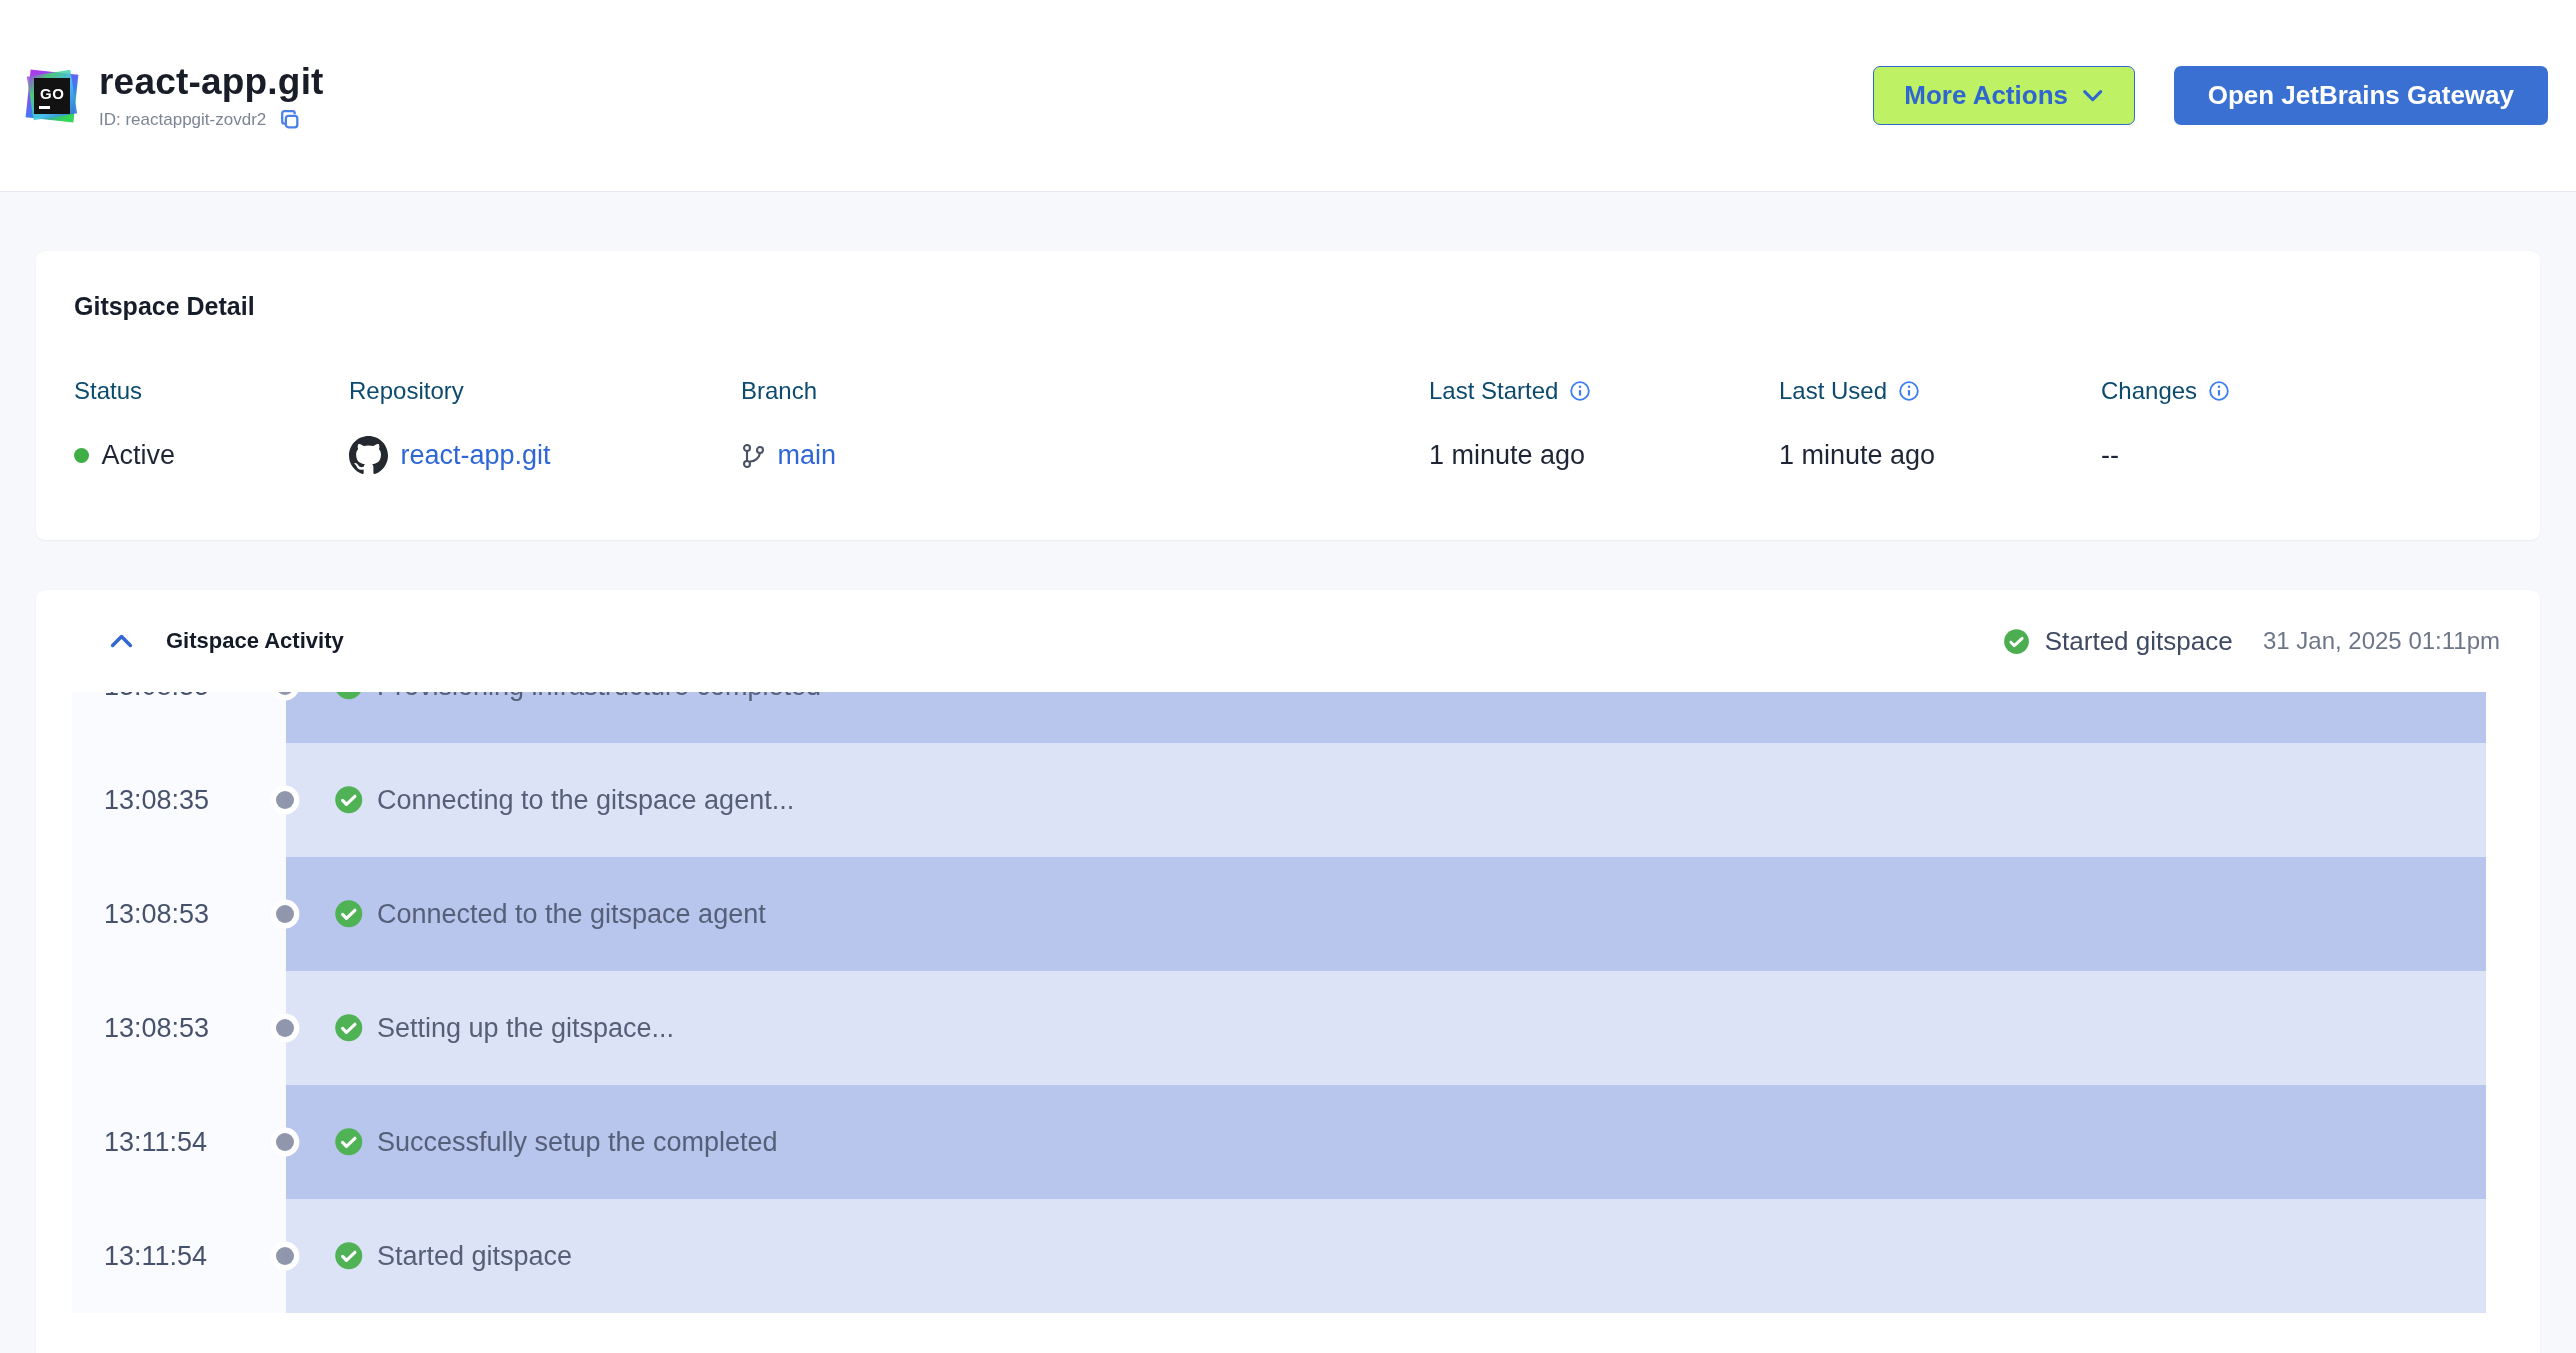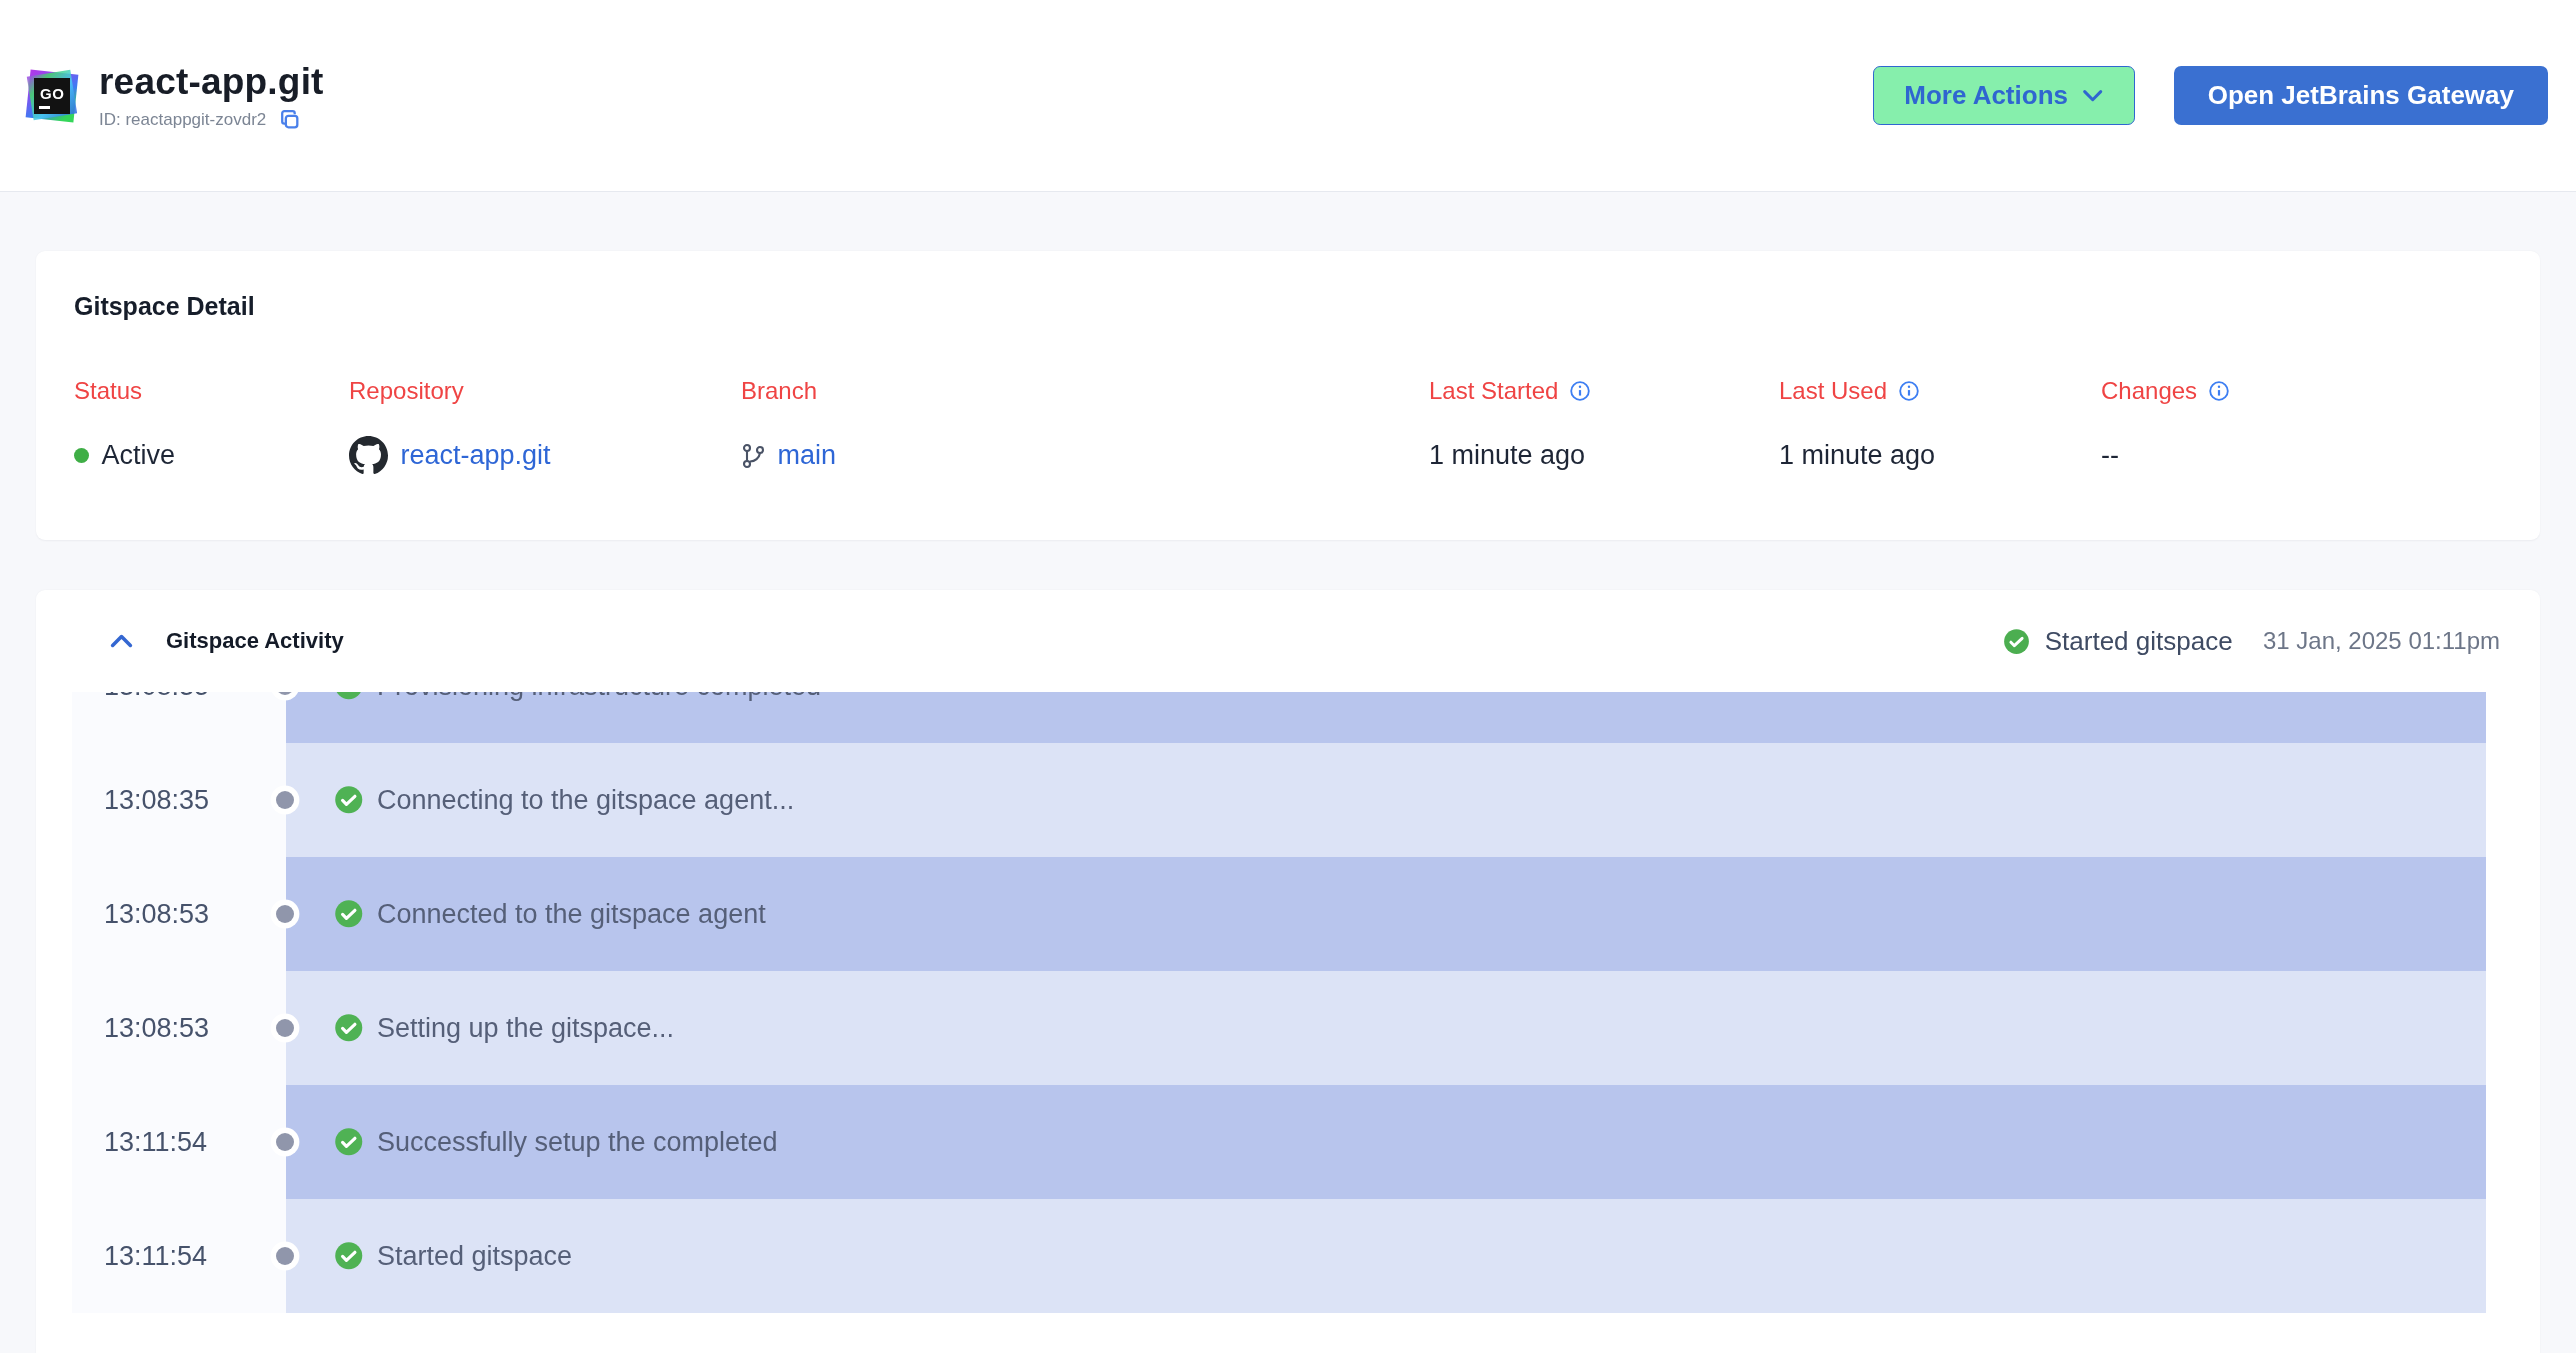--- a/index.html
+++ b/index.html
@@ -42,36 +42,36 @@
   .title-block { display:flex; flex-direction:column; }
   .page-title { font-size:37px; font-weight:700; color:#181d27; line-height:45px; letter-spacing:0.2px; }
   .id-row { display:flex; align-items:center; gap:10.7px; margin-top:3.6px; }
   .id-text { font-size:17px; color:#7c8594; }
   .copy-icon { width:25px; height:25px; cursor:pointer; }
 
   .header-actions { margin-left:auto; display:flex; align-items:center; gap:39px; }
   .btn { height:59px; border-radius:7.1px; display:flex; align-items:center;
          font-size:26px; font-weight:700; cursor:pointer; }
   .btn-outline {
-    border:1.8px solid #2f66d0; color:#2f66d0; background:#86efac;
+    border:1.8px solid #2f66d0; color:#2f66d0; background:#bef264;
     padding:0 30px; gap:14.3px;
   }
   .btn-primary {
     background:#3a70d1; color:#ffffff; padding:0 34px; border:none;
   }
 
   
   .content { padding:59px 36px 0; }
   .card { background:#ffffff; border-radius:9px; box-shadow:0 0.9px 1.8px rgba(16,24,40,.05); }
 
   
   .detail-card { height:289px; position:relative; margin-bottom:50px; }
   .detail-title { position:absolute; left:38px; top:41px; font-size:25px; font-weight:700; color:#161d2a; }
   .field { position:absolute; top:125px; }
-  .f-label { font-size:24px; color:#ef4444; line-height:30px; display:flex; align-items:center; gap:10.7px; }
+  .f-label { font-size:24px; color:#0c4a6e; line-height:30px; display:flex; align-items:center; gap:10.7px; }
   .f-value { margin-top:30px; height:39px; display:flex; align-items:center; gap:12.5px;
              font-size:27px; color:#1e2636; }
   .f-value .link { color:#2e66d6; cursor:pointer; text-decoration:none; }
   .status-dot { width:15px; height:15px; border-radius:50%; background:#3fae46; }
   .machine-group { margin-left:37px; display:flex; align-items:center; gap:10.7px; }
   .muted-val { color:#4b5466; }
   .gh-badge { width:39px; height:39px; }
 
   
   .activity-card { height:782px; position:relative; overflow:hidden; }

